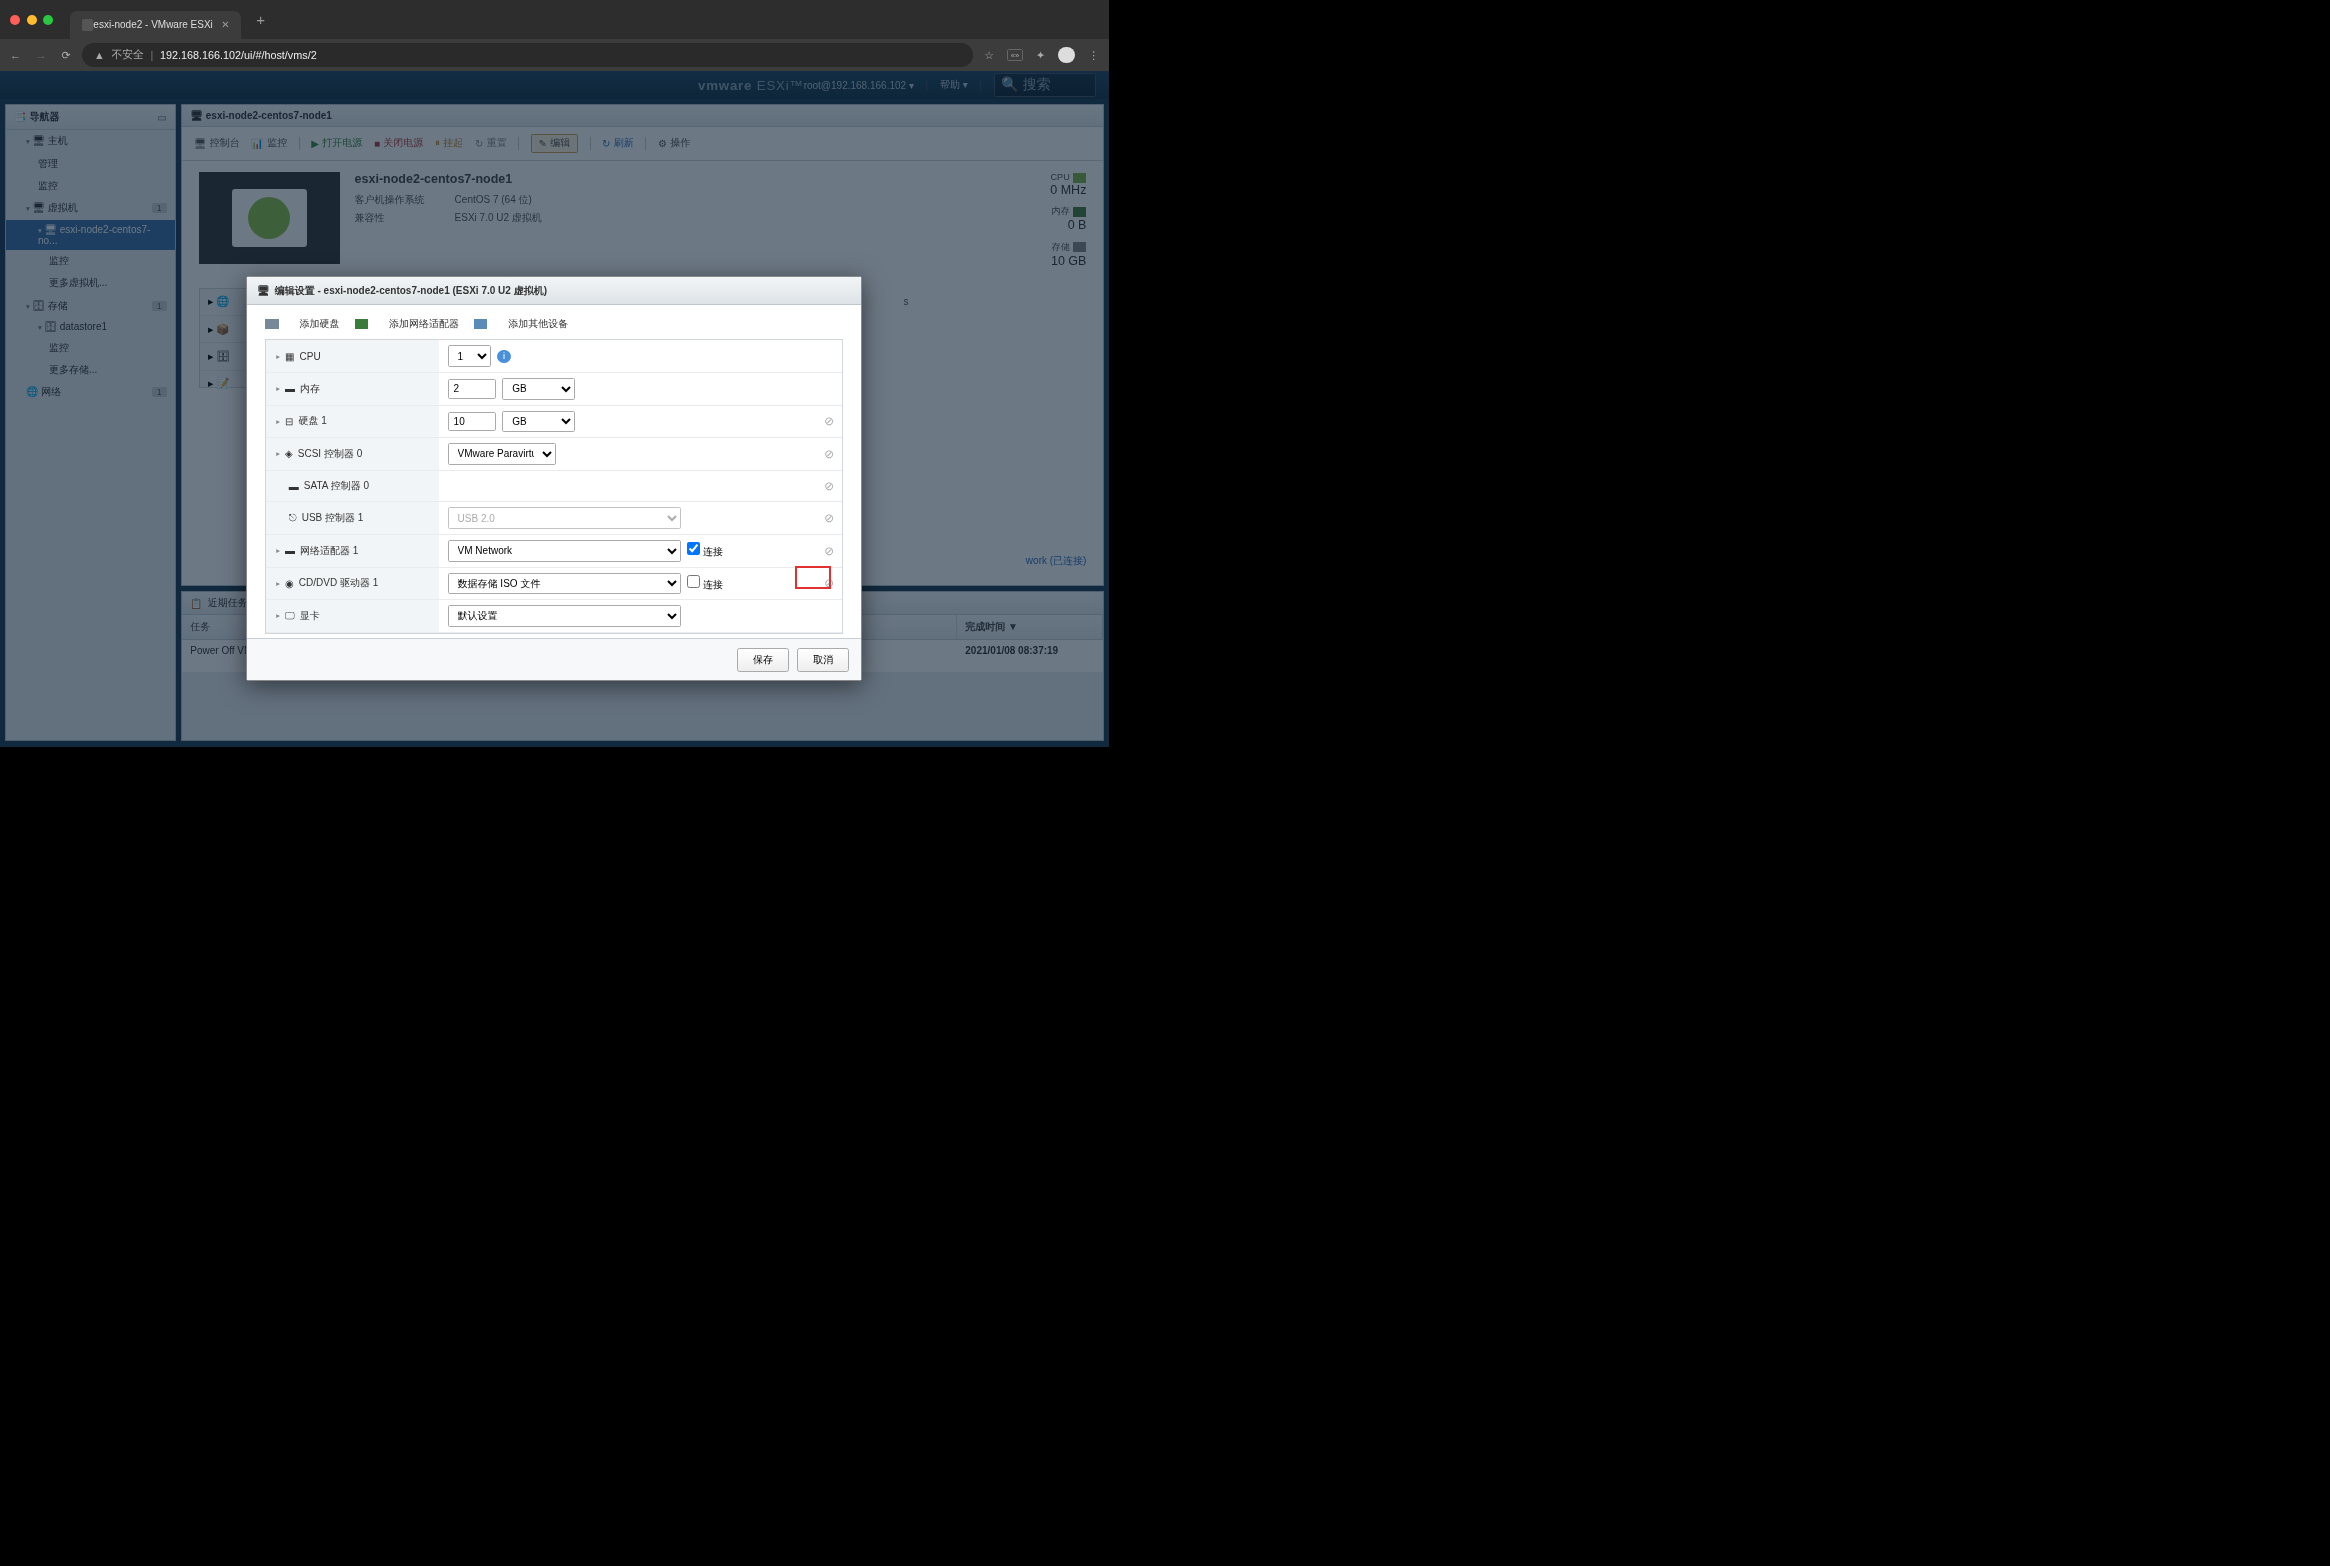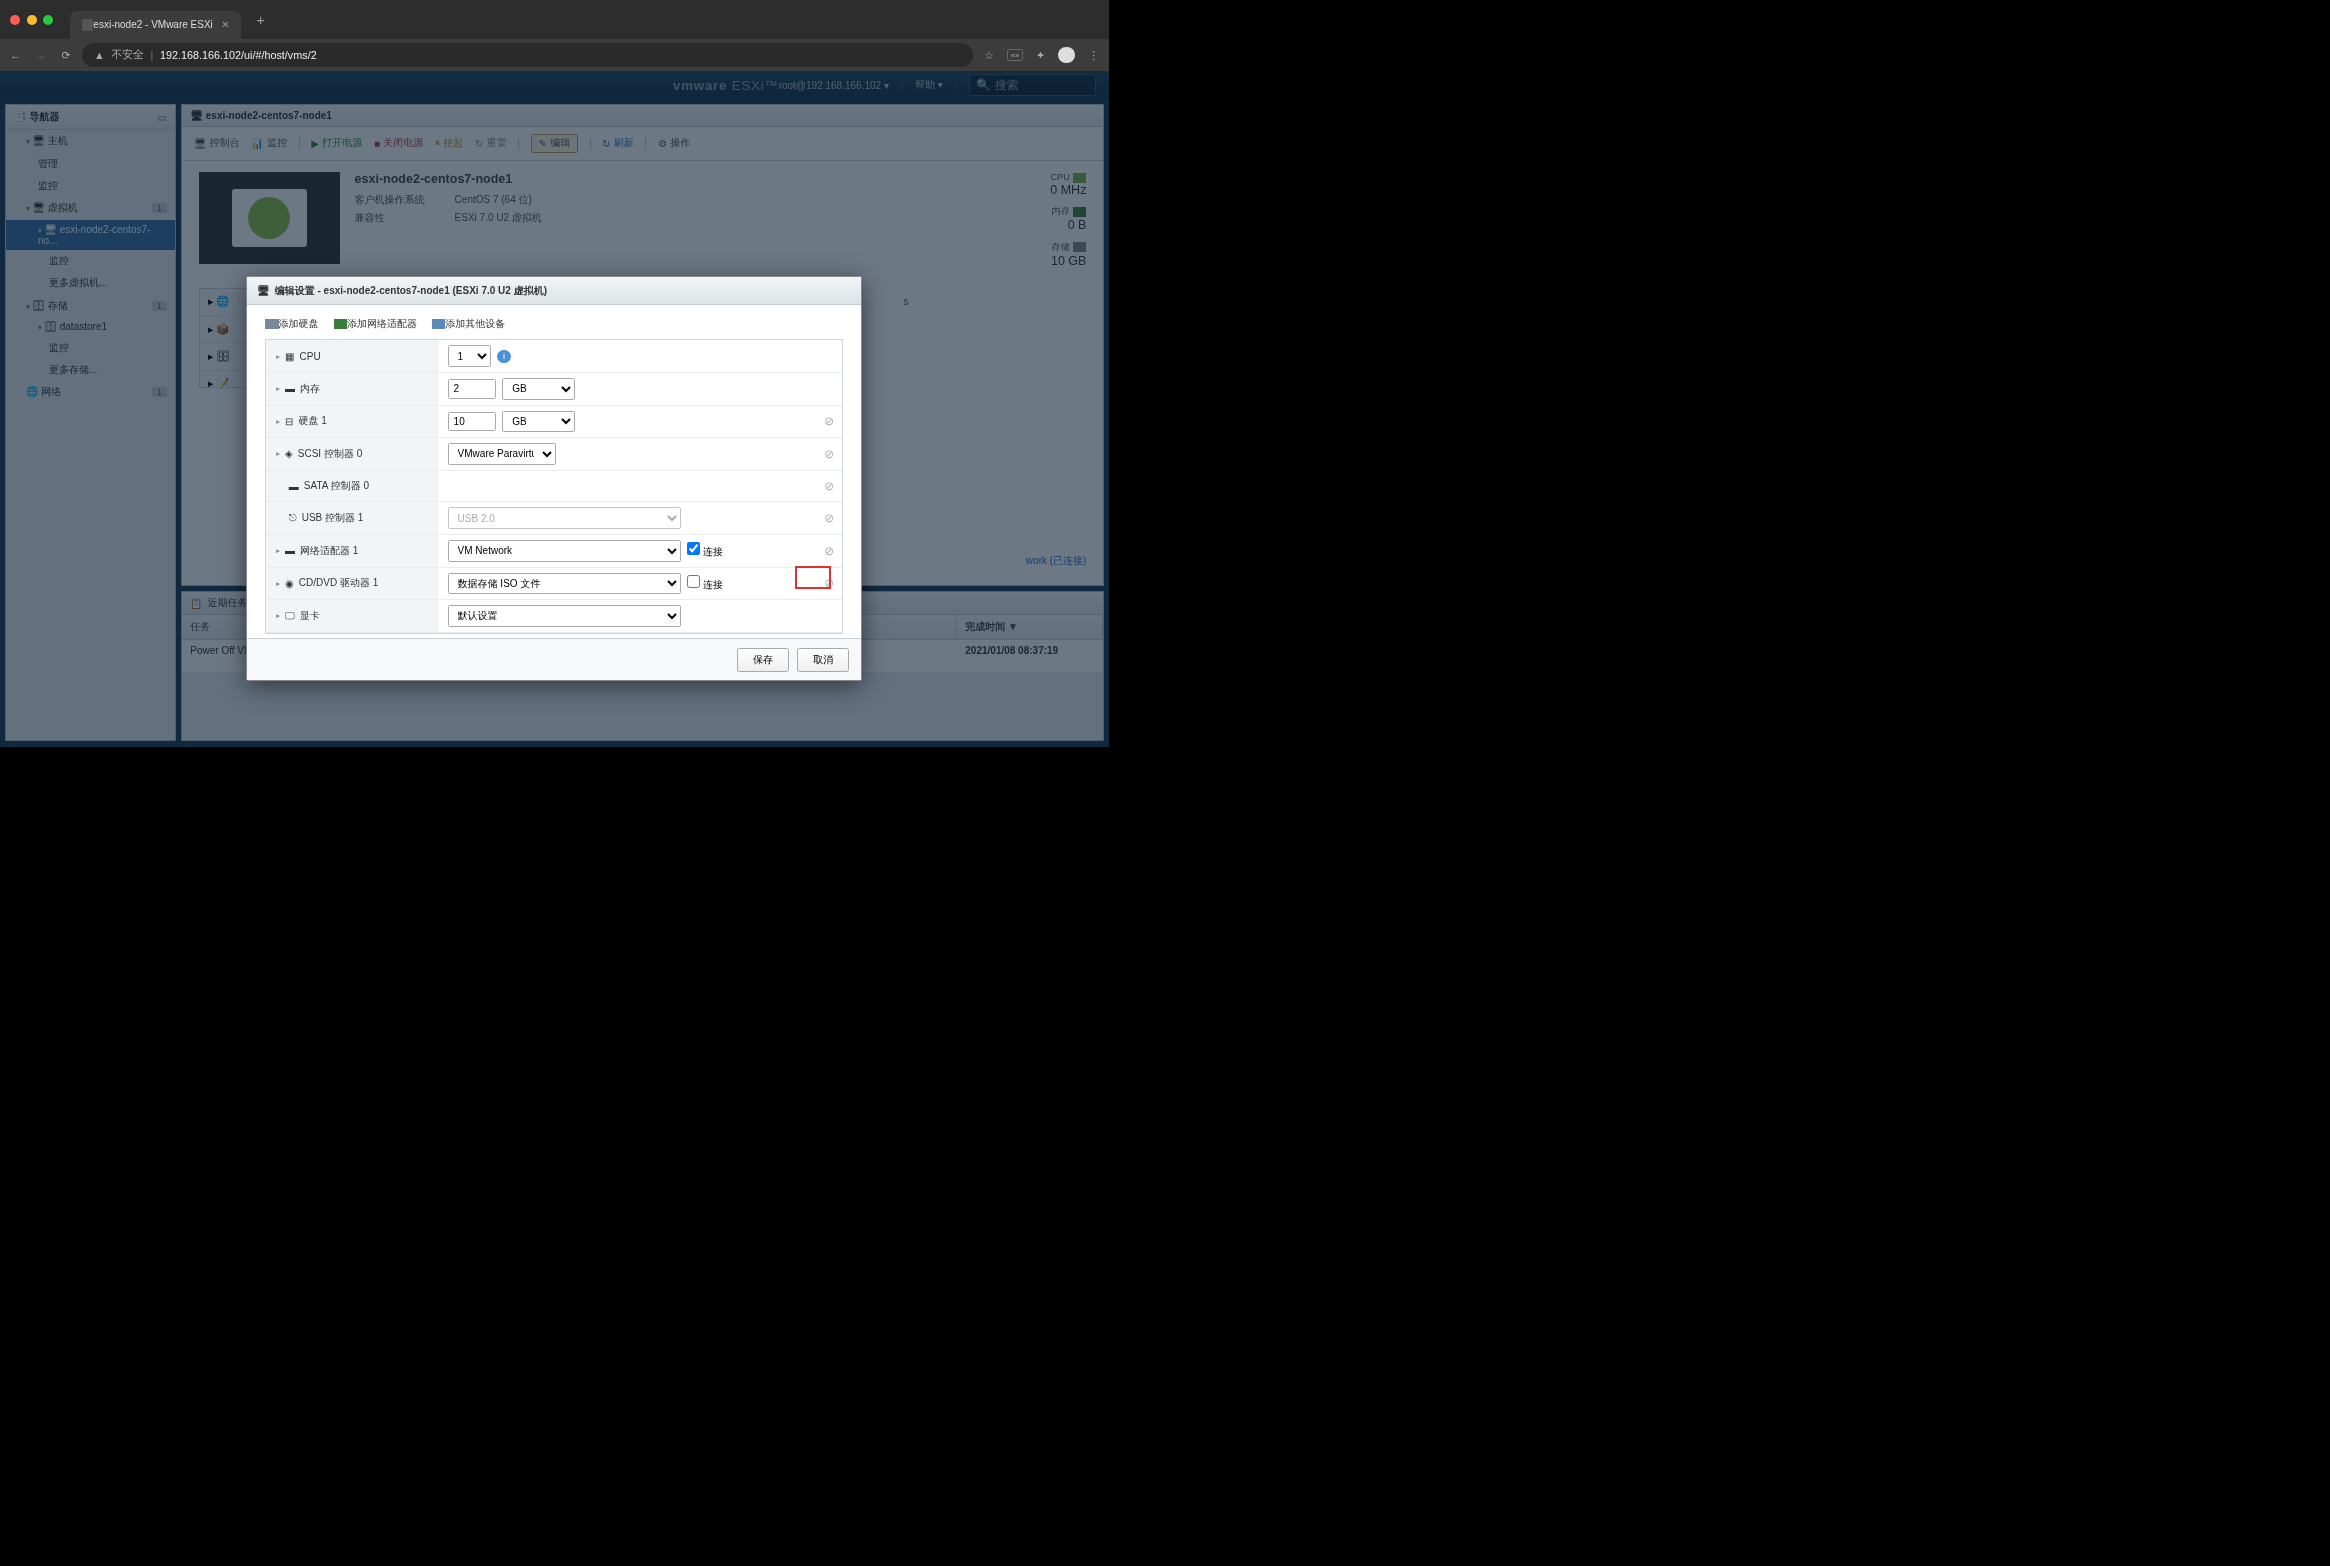--- a/index.html
+++ b/index.html
@@ -23,21 +23,21 @@
 .url-icons { display: flex; gap: 13.3px; color: #aaa; align-items: center; }
 .avatar { width: 16.6px; height: 16.6px; border-radius: 50%; background: #ddd; }
 
 
 .esxi { background: #1a3a52; height: 676px; position: relative; }
 .overlay { position: absolute; inset: 0; background: rgba(10,30,50,0.6); pointer-events: none; z-index: 5; }
 .esxi-header { height: 28px; background: linear-gradient(#1f4560,#163347); display: flex; align-items: center; padding: 0 13.3px; justify-content: flex-end; color: #b9c8d4; font-size: 10px; }
 .esxi-logo { font-size: 13.3px; letter-spacing: 0.8px; font-weight: 300; color: #8fa4b3; }
 .esxi-logo b { font-weight: 700; }
 .esxi-header-right { display: flex; gap: 11.7px; align-items: center; }
-.search-box { background: rgba(0,0,0,0.3); border: 0.8px solid #456; border-radius: 2.5px; padding: 1.7px 6.7px; color: #8fa4b3; width: 127px; font-size: 12px; }
+.search-box { background: rgba(0,0,0,0.3); border: 0.8px solid #456; border-radius: 2.5px; padding: 1.7px 6.7px; color: #8fa4b3; width: 102px; font-size: 14px; }
 
 .esxi-body { display: flex; height: 647px; padding: 5px; gap: 5px; }
 .sidebar { width: 171px; background: #e8ecef; border: 0.8px solid #b8c0c6; display: flex; flex-direction: column; }
 .nav-header { background: linear-gradient(#f6f8fa,#e4e9ec); border-bottom: 0.8px solid #c8d0d5; padding: 5px 8.3px; font-size: 10px; font-weight: bold; color: #333; display: flex; justify-content: space-between; align-items: center; }
 .nav-item { padding: 4.2px 8.3px 4.2px 20px; font-size: 10px; color: #333; display: flex; align-items: center; gap: 5px; justify-content: space-between; }
 .nav-item.indent1 { padding-left: 32px; }
 .nav-item.indent2 { padding-left: 43px; }
 .nav-item.active { background: #3b6ea5; color: #fff; }
 .nav-badge { background: #c8d0d5; padding: 0 5px; border-radius: 1.7px; font-size: 8.3px; color: #555; }
 .tri { color: #777; font-size: 7.5px; margin-right: 2.5px; }
@@ -72,21 +72,21 @@
 .task-row { display: flex; font-size: 10px; color: #333; border-bottom: 0.8px solid #eee; }
 .task-row > div { padding: 5px 8.3px; }
 .col-task { width: 175px; } .col-target { width: 133px; } .col-init { width: 83px; } .col-queued { width: 107px; } .col-started { width: 107px; } .col-result { width: 170px; } .col-done { flex: 1; font-weight: bold; }
 .status-ok { color: #3a873a; font-style: italic; }
 
 
 .modal { position: absolute; left: 246px; top: 205px; width: 616px; background: #fff; border: 0.8px solid #888; box-shadow: 0 5px 25px rgba(0,0,0,0.5); z-index: 10; border-radius: 2.5px; }
 .modal-title { background: linear-gradient(#f2f5f7,#dde3e7); padding: 6.7px 10px; font-size: 10px; font-weight: bold; color: #333; display: flex; align-items: center; gap: 5px; border-bottom: 0.8px solid #c0c8ce; }
 .modal-body { padding: 11.7px 18.3px 6.7px 18.3px; max-height: 333px; overflow-y: auto; }
 .modal-toolbar { display: flex; gap: 15px; padding: 0 0 8.3px 0; font-size: 10px; color: #333; }
-.modal-toolbar-item { display: flex; align-items: center; gap: 0; }
+.modal-toolbar-item { display: flex; align-items: center; gap: 21px; }
 .hw-list { border: 0.8px solid #d0d6da; }
 .hw-item { display: flex; align-items: center; border-bottom: 0.8px solid #e8ecef; font-size: 10px; }
 .hw-item-label { width: 173px; padding: 8.3px 10px; background: #f2f5f7; display: flex; align-items: center; gap: 5px; color: #333; align-self: stretch; }
 .hw-item-ctrl { flex: 1; padding: 5px 8.3px; display: flex; align-items: center; gap: 6.7px; }
 .hw-item-del { width: 25px; color: #aaa; font-size: 11.7px; text-align: center; }
 .hw-expand { color: #888; font-size: 7.5px; }
 input[type=text].num { width: 48px; padding: 3.3px 5px; border: 0.8px solid #aaa; border-radius: 1.7px; font-size: 10px; }
 select.sel { padding: 3.3px 5px; border: 0.8px solid #aaa; border-radius: 1.7px; font-size: 10px; background: #fff; }
 select.sel-wide { width: 233px; }
 select.sel-unit { width: 73px; }

